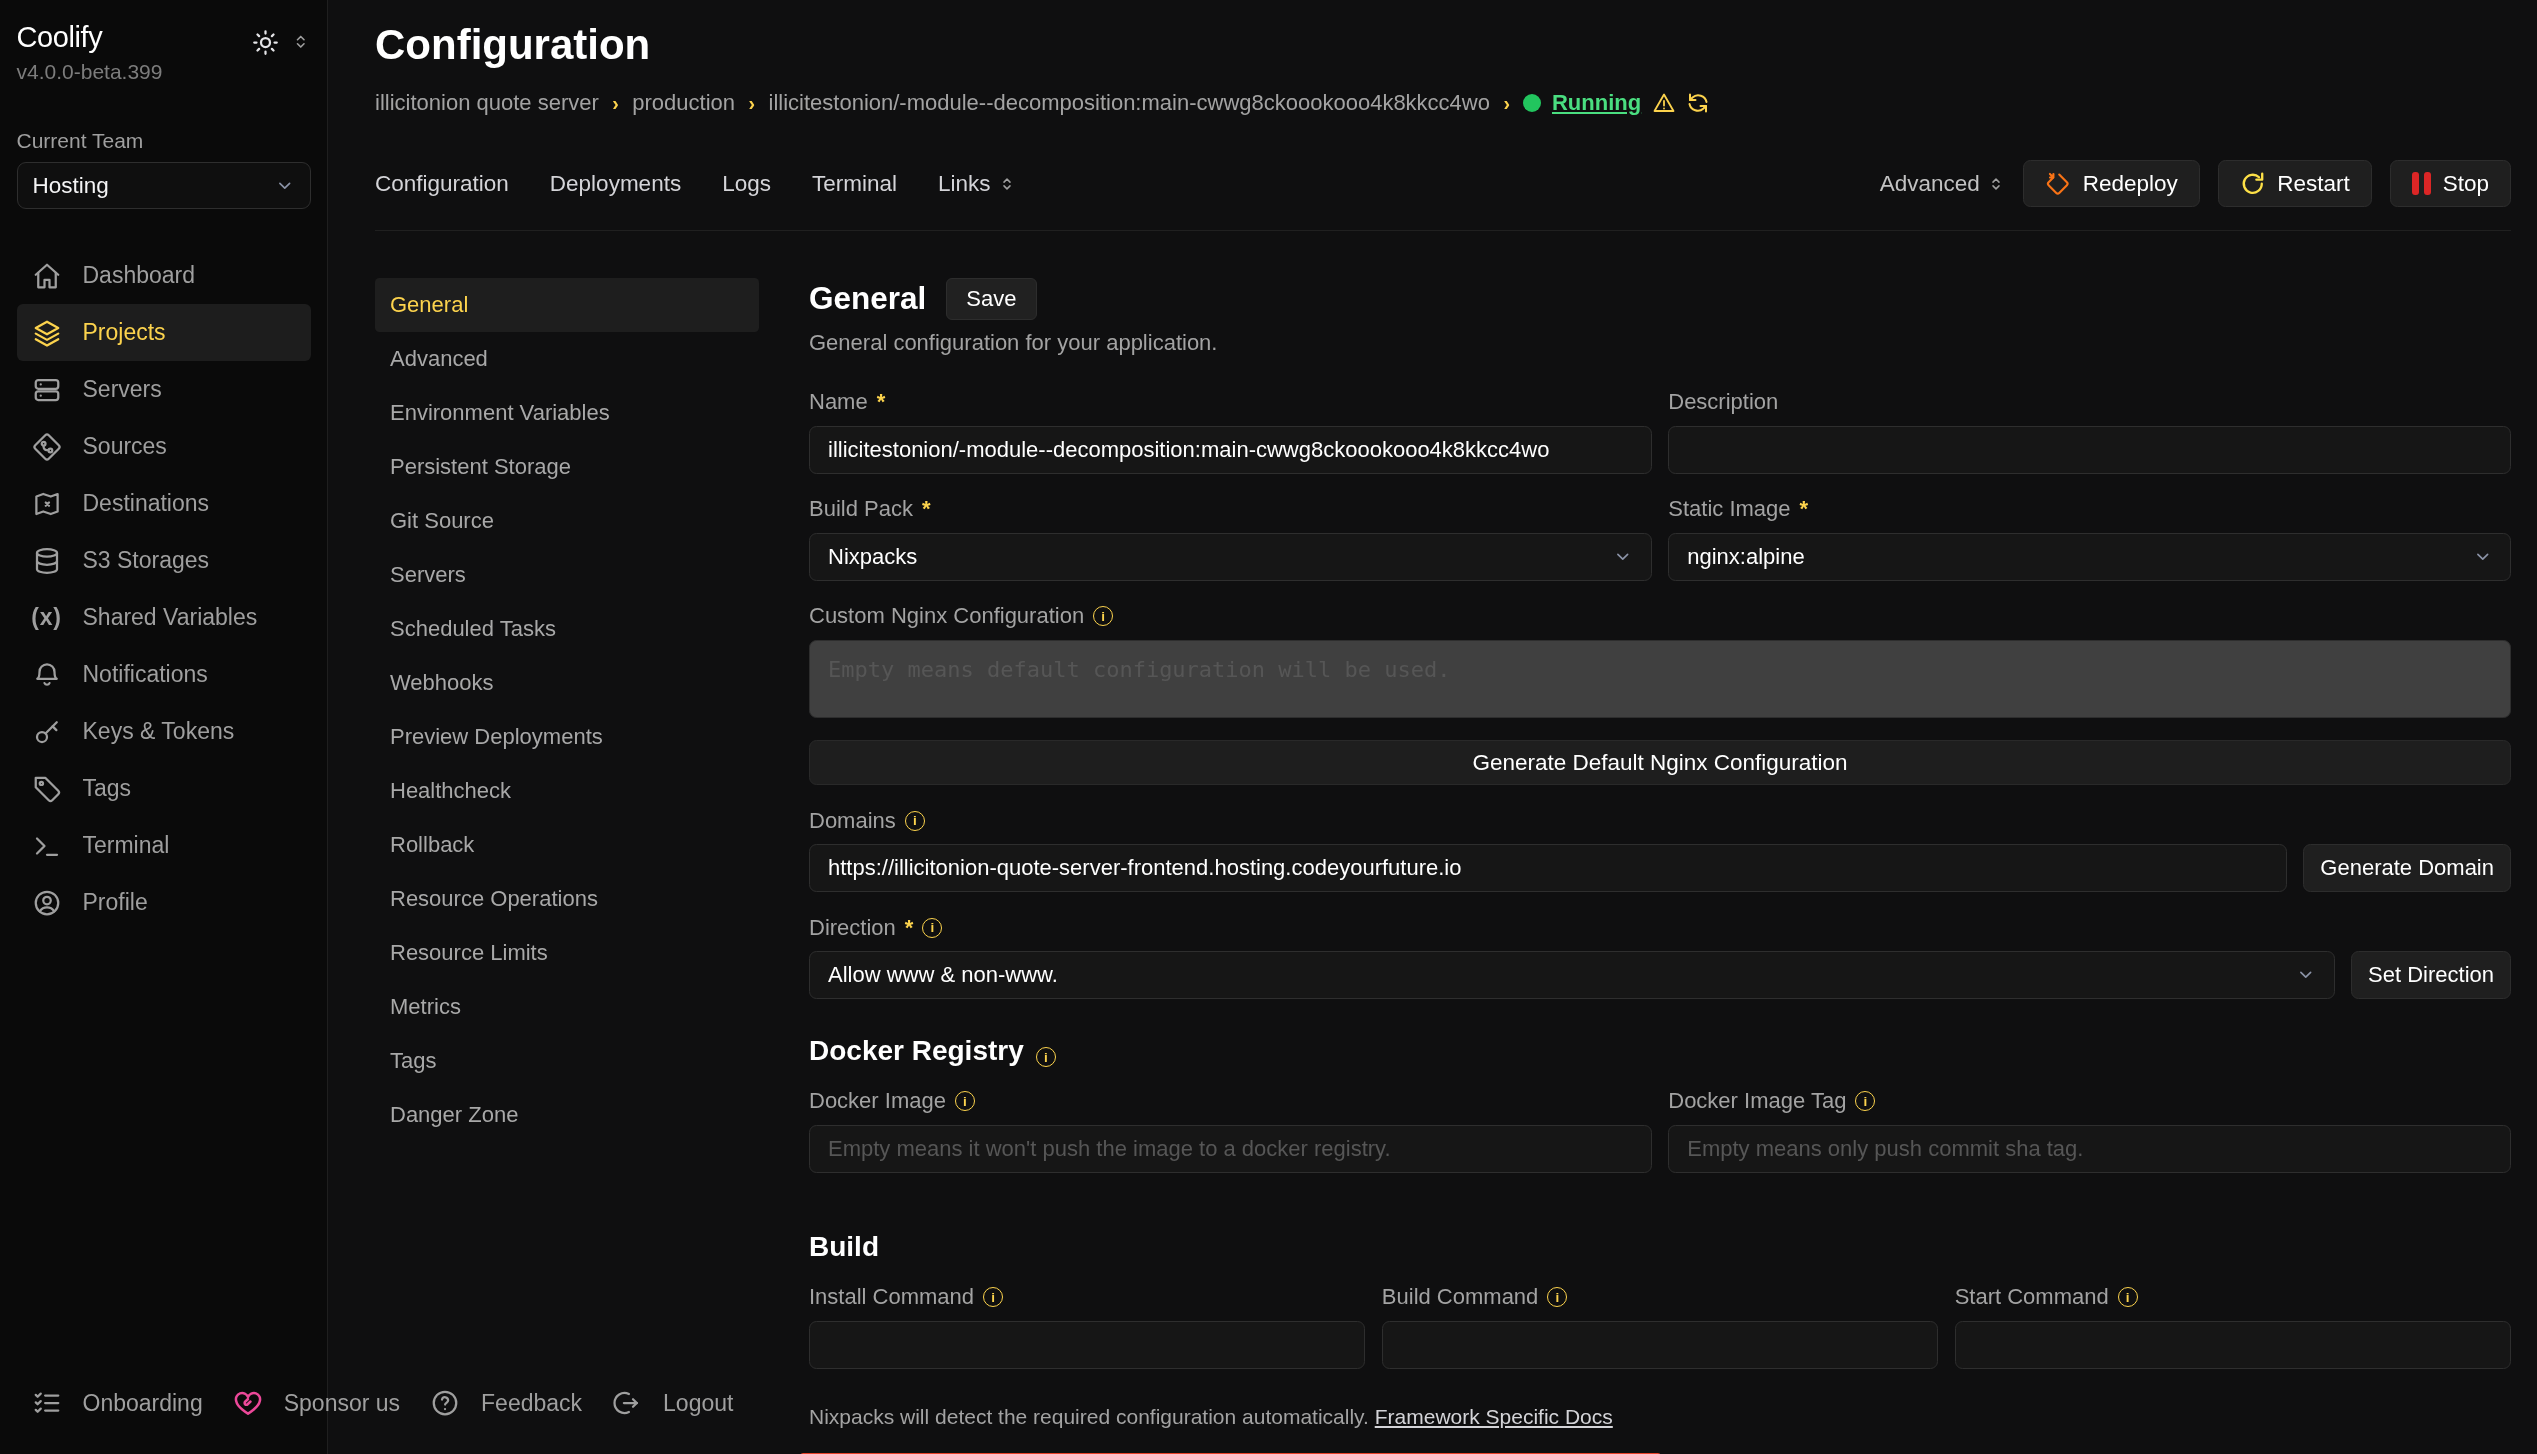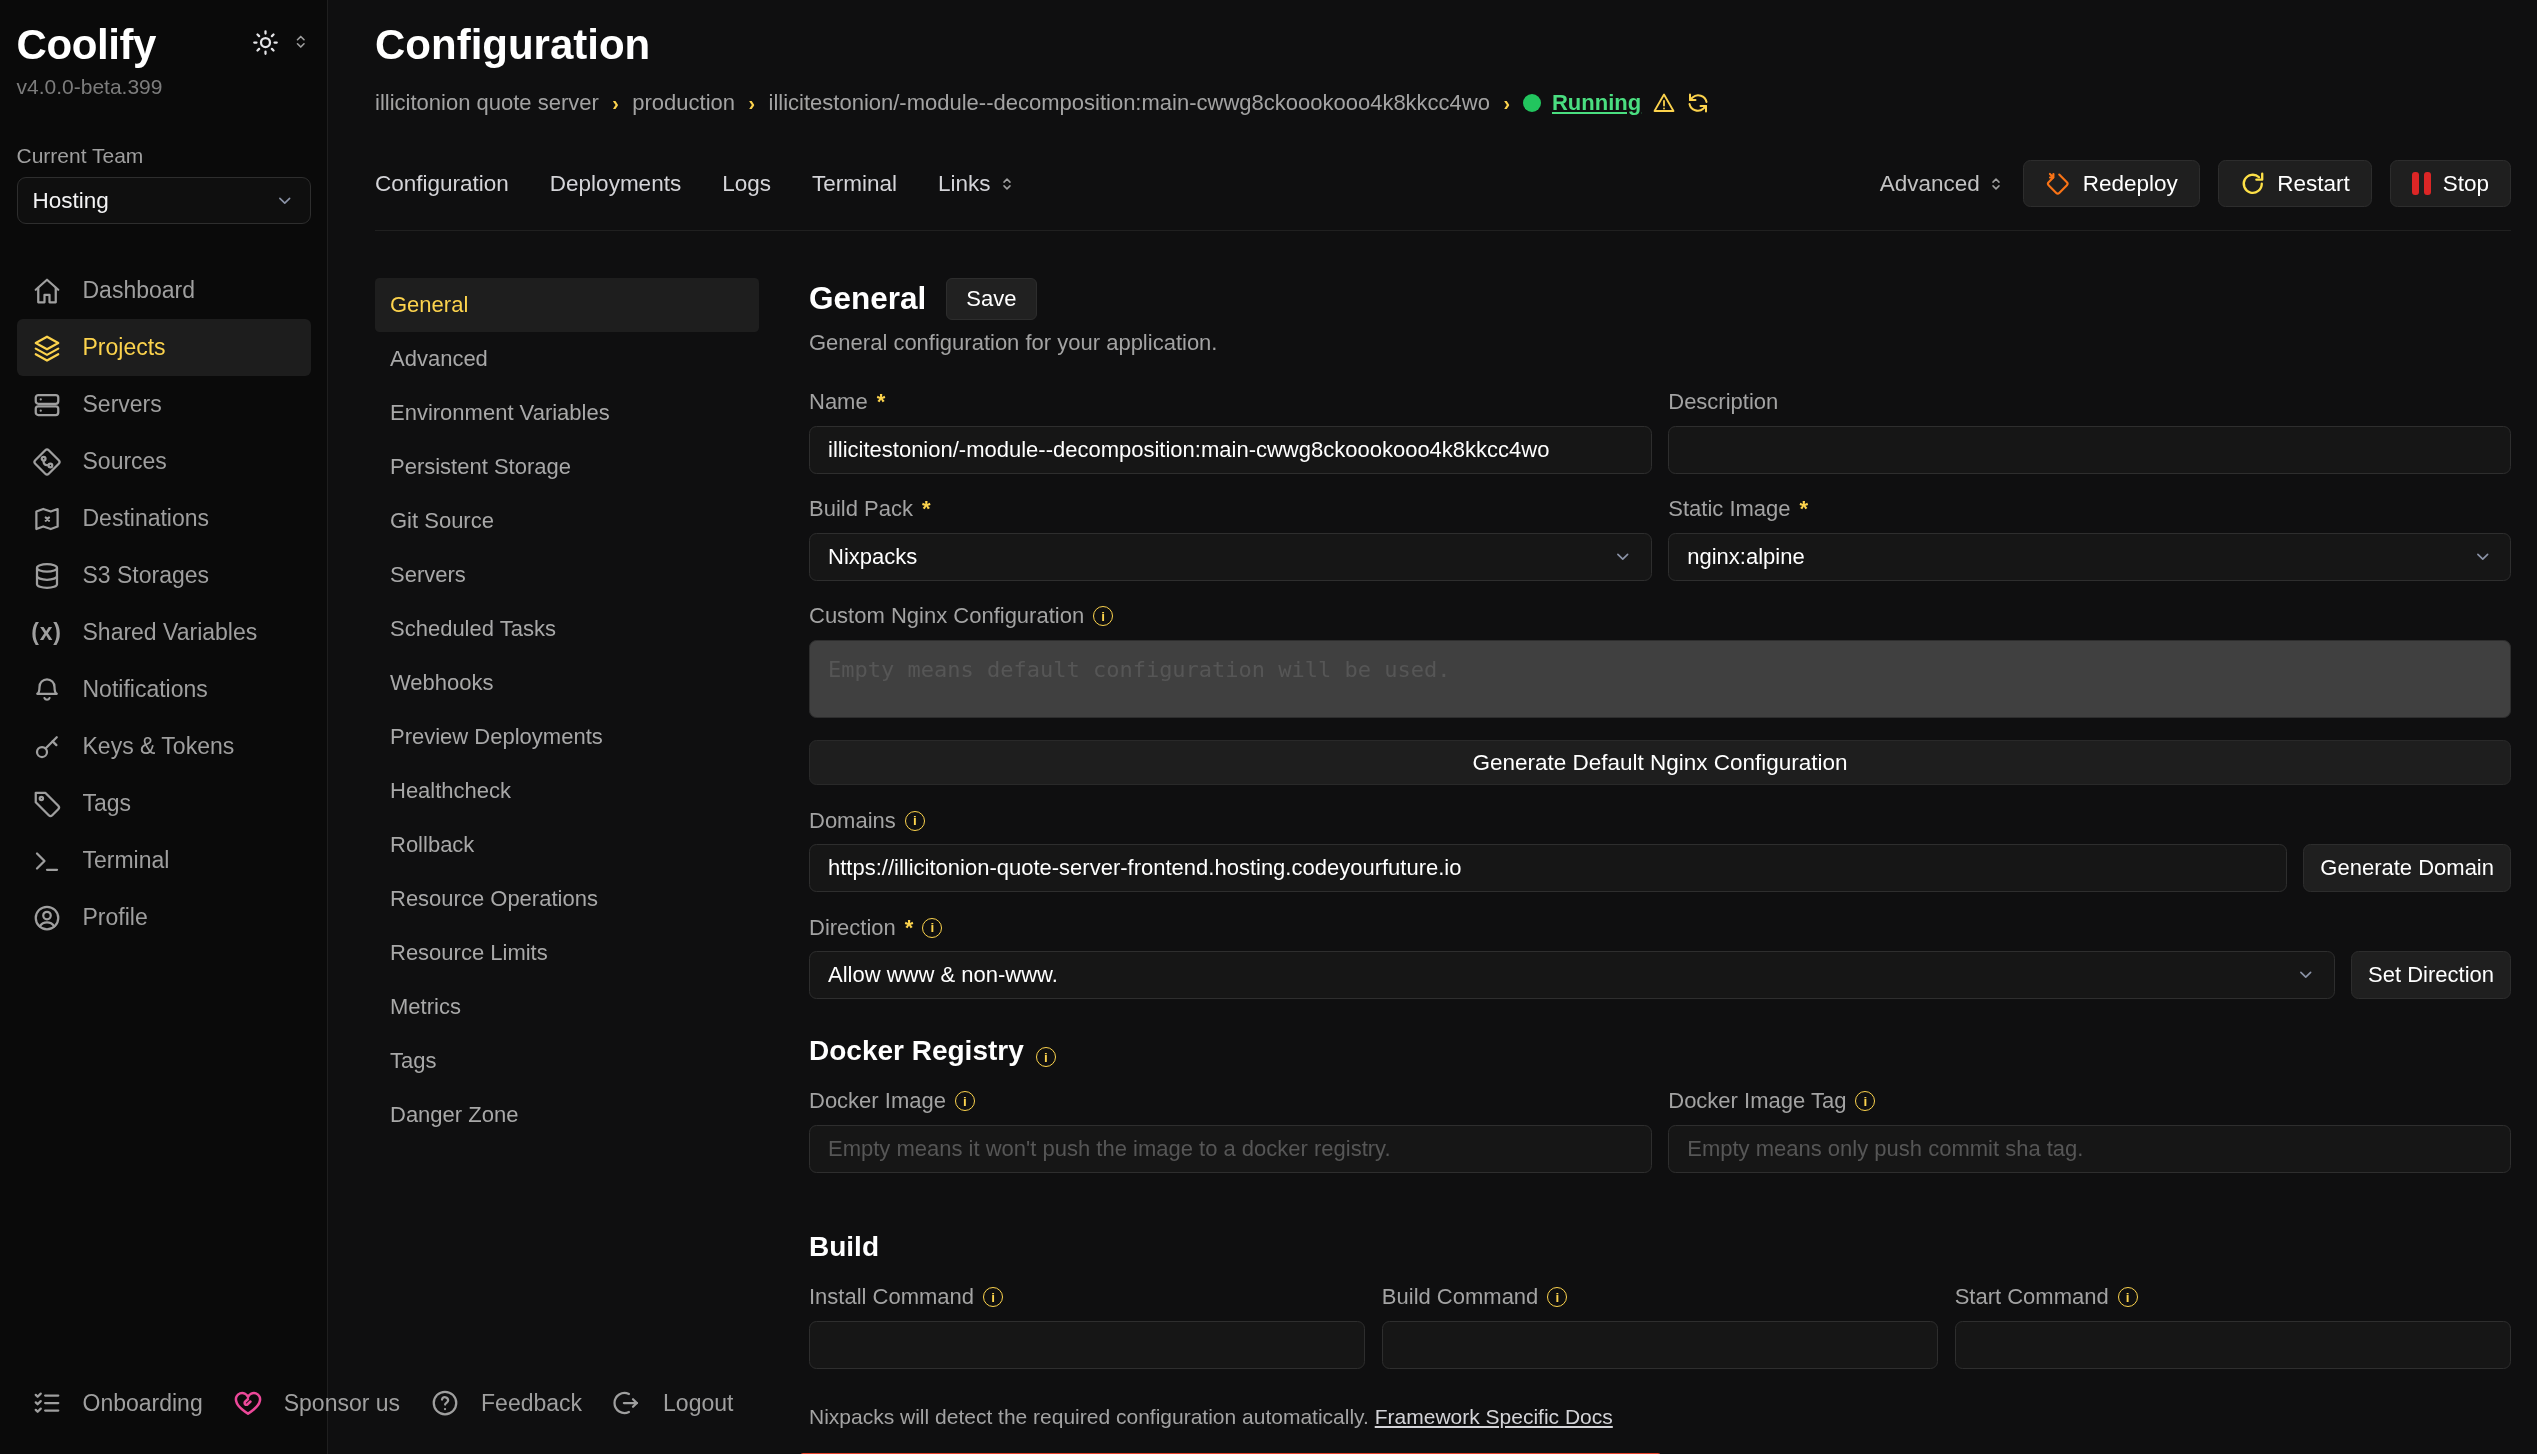--- a/index.html
+++ b/index.html
@@ -13,21 +13,21 @@
   svg { display:block; }
   .icon { display:inline-flex; align-items:center; justify-content:center; flex-shrink:0; }
 
   
   .sidebar {
     width:328px; flex-shrink:0; height:100%;
     background:#0a0a0a; border-right:0.8px solid #1f1f1f;
     padding:21px 16.5px 22.5px 16.5px; display:flex; flex-direction:column;
   }
   .logo-row { display:flex; justify-content:space-between; align-items:flex-start; }
-  .logo { font-size:42px; font-weight:700; letter-spacing:-0.4px; }
+  .logo { font-size:29px; font-weight:400; letter-spacing:-0.4px; }
   .logo-icons { display:flex; gap:12px; align-items:center; margin-top:7.5px; color:#e4e4e7; }
   .version { font-size:21px; color:#7c7c7c; margin-top:6px; }
   .team-label { font-size:21px; color:#9f9f9f; margin-top:45px; }
   .team-select {
     margin-top:9px; height:47px; border:0.8px solid #2e2e2e; border-radius:9px;
     display:flex; align-items:center; justify-content:space-between;
     padding:0 15px; font-size:22.5px; color:#f4f4f5; background:#0f0f0f; cursor:pointer;
   }
   .nav { margin-top:38px; display:flex; flex-direction:column; }
   .nav-item {

